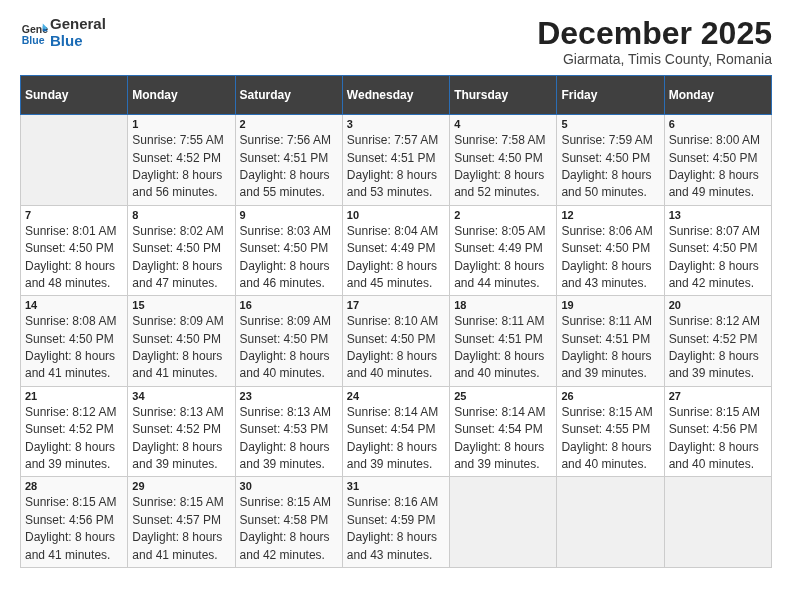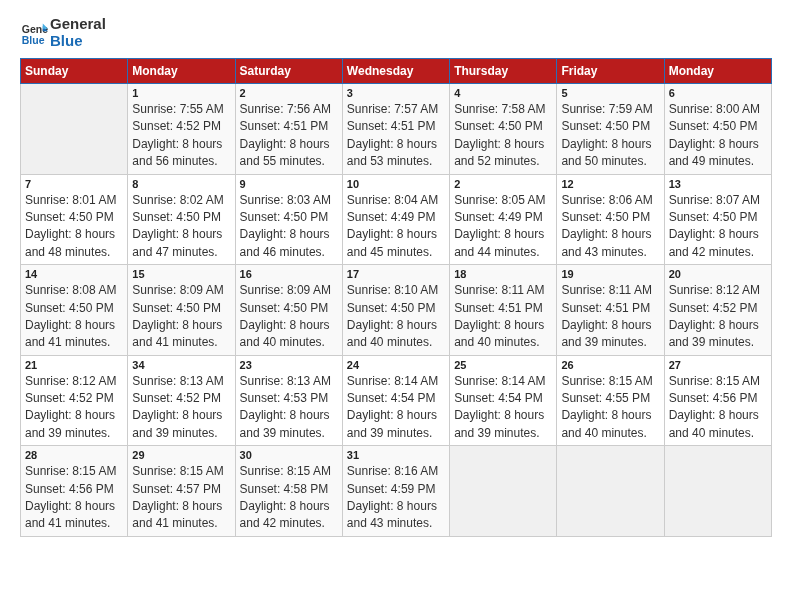--- a/index.html
+++ b/index.html
@@ -42,25 +42,25 @@
     .calendar-subtitle {
       font-size: 14px;
       color: #444;
     }
     table {
       width: 100%;
       border-collapse: collapse;
       table-layout: fixed;
     }
     thead th {
-      background: #b91c1c;
+      background: #404040;
       color: #fff;
       font-size: 12px;
       font-weight: bold;
-      padding: 5px 4px;
+      padding: 12px 4px;
       text-align: left;
       border: 1px solid #2a6db5;
     }
     tbody td {
       border: 1px solid #ccc;
       vertical-align: top;
       padding: 3px 4px;
       height: 88px;
       font-size: 10.5px;
       color: #222;
@@ -100,20 +100,22 @@
       <div>
         <div style="line-height:1">
           <span class="logo-general" style="font-size:15px;font-weight:bold;color:#333;font-family:Arial">General</span>
         </div>
         <div>
           <span class="logo-blue" style="font-size:15px;font-weight:bold;color:#1a6bb5;font-family:Arial">Blue</span>
         </div>
       </div>
     </div>
     <div class="title-block">
+      <div class="calendar-title">December 2025</div>
+      <div class="calendar-subtitle">Giarmata, Timis County, Romania</div>
     </div>
   </div>
 
   <table>
     <thead>
       <tr>
       <th>Sunday</th>
           <th>Monday</th>
           <th>Saturday</th>
           <th>Wednesday</th>

